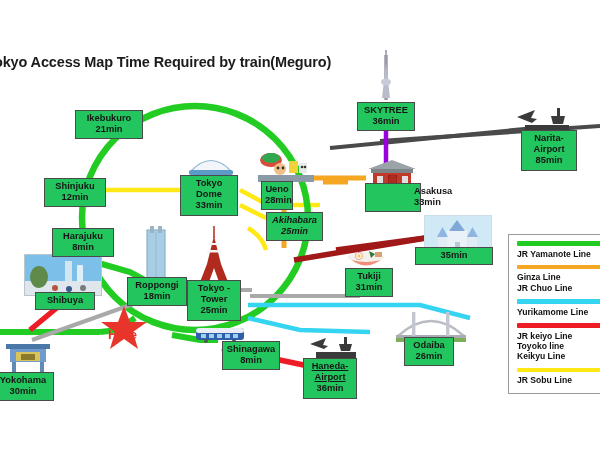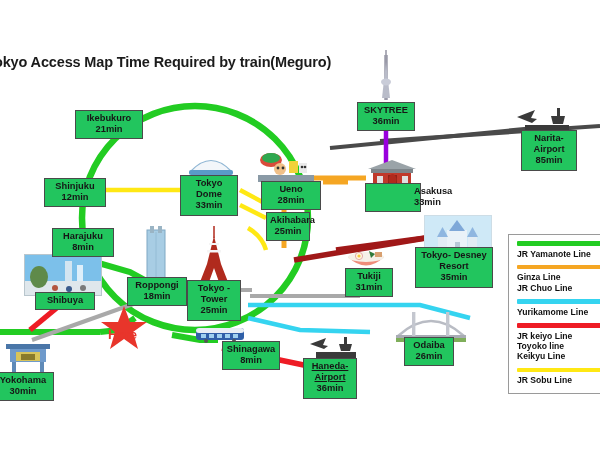--- a/index.html
+++ b/index.html
@@ -351,47 +351,46 @@
   <div class="stn" style="left:187px; top:280px; width:54px;">
     <span class="nm" style="white-space:normal;">Tokyo -Tower</span>
     <span class="tm">25min</span>
   </div>
 
   <div class="stn" style="left:186px; top:341px; width:58px;margin-left:36px;">
     <span class="nm">Shinagawa</span>
     <span class="tm">8min</span>
   </div>
 
-  <div class="stn" style="left:261px; top:181px; width:60px;">
+  <div class="stn" style="left:261px; top:181px; width:32px;">
     <span class="nm">Ueno</span>
     <span class="tm">28min</span>
   </div>
 
-  <div class="stn" style="left:266px; top:212px; width:44px;">
+  <div class="stn" style="left:266px; top:212px; width:57px;font-style:italic;">
     <span class="nm">Akihabara</span>
     <span class="tm">25min</span>
   </div>
 
   <div class="stn" style="left:357px; top:102px; width:58px;">
     <span class="nm">SKYTREE</span>
     <span class="tm">36min</span>
   </div>
 
   <div class="stn" style="left:365px; top:183px; width:56px;padding-left:48px;">
     <span class="nm">Asakusa</span>
     <span class="tm">33min</span>
   </div>
 
   <div class="stn" style="left:345px; top:268px; width:48px;">
     <span class="nm">Tukiji</span>
     <span class="tm">31min</span>
   </div>
 
   <div class="stn" style="left:415px; top:247px; width:78px;">
-    <span class="nm" style="white-space:normal;">Tokyo- Desney Resort</span>
     <span class="tm">35min</span>
   </div>
 
   <div class="stn" style="left:404px; top:337px; width:50px;">
     <span class="nm">Odaiba</span>
     <span class="tm">26min</span>
   </div>
 
   <div class="stn" style="left:303px; top:358px; width:54px;">
     <span class="nm" style="white-space:normal;text-decoration:underline;">Haneda- Airport</span>

